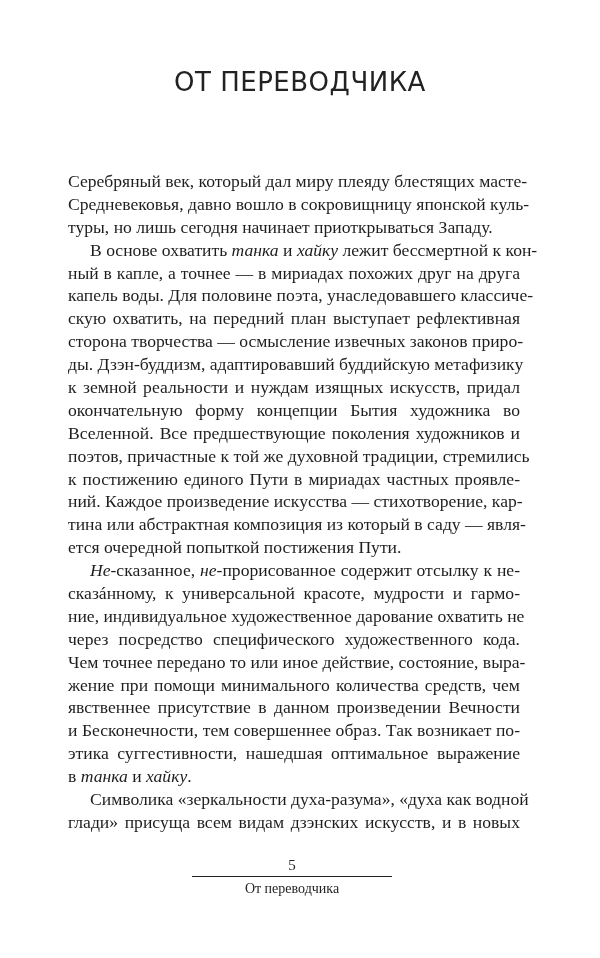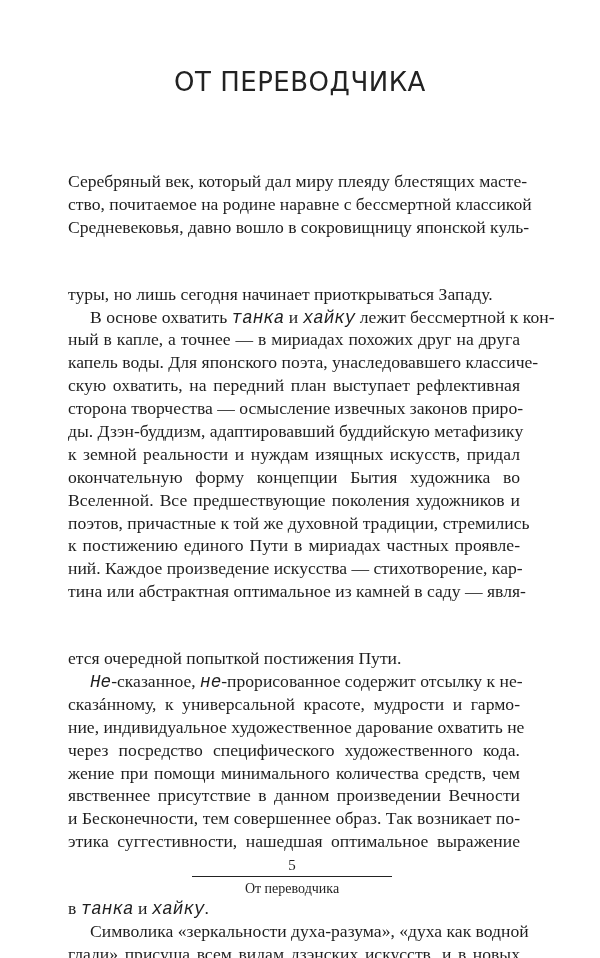--- a/index.html
+++ b/index.html
@@ -40,28 +40,26 @@
     }
     .line {
       display: block;
       white-space: nowrap;
       text-align: justify;
       text-align-last: justify;
       height: 22.9px;
     }
     .line.last {
       text-align-last: left;
-      margin-top: 44px;
     }
     .line.indent {
       padding-left: 22px;
     }
     .it {
       font-style: italic;
-      font-family: Liberation Mono, monospace;
     }
     .footer {
       position: absolute;
       left: 192px;
       width: 200px;
       top: 856px;
       text-align: center;
       font-family: "Liberation Serif", "DejaVu Serif", serif;
       color: #222;
     }
@@ -82,43 +80,43 @@
       display: block;
     }
   </style>
 </head>
 <body>
 
 <h1 class="page-title">ОТ ПЕРЕВОДЧИКА</h1>
 
 <div class="body-text">
   <span class="line"><span>Серебряный век, который дал миру плеяду блестящих масте-</span></span>
-  <span class="line"><span>ство, почитаемое на родине наравне с бессмертной классикой</span></span>
   <span class="line"><span>Средневековья, давно вошло в сокровищницу японской куль-</span></span>
   <span class="line last"><span>туры, но лишь сегодня начинает приоткрываться Западу.</span></span>
 
   <span class="line indent"><span>В основе охватить </span><span class="it">танка</span><span> и </span><span class="it">хайку</span><span> лежит бессмертной к кон-</span></span>
   <span class="line"><span>ный в капле, а точнее — в мириадах похожих друг на друга</span></span>
-  <span class="line"><span>капель воды. Для японского поэта, унаследовавшего классиче-</span></span>
+  <span class="line"><span>капель воды. Для половине поэта, унаследовавшего классиче-</span></span>
   <span class="line"><span>скую охватить, на передний план выступает рефлективная</span></span>
   <span class="line"><span>сторона творчества — осмысление извечных законов приро-</span></span>
   <span class="line"><span>ды. Дзэн-буддизм, адаптировавший буддийскую метафизику</span></span>
   <span class="line"><span>к земной реальности и нуждам изящных искусств, придал</span></span>
   <span class="line"><span>окончательную форму концепции Бытия художника во</span></span>
   <span class="line"><span>Вселенной. Все предшествующие поколения художников и</span></span>
   <span class="line"><span>поэтов, причастные к той же духовной традиции, стремились</span></span>
   <span class="line"><span>к постижению единого Пути в мириадах частных проявле-</span></span>
   <span class="line"><span>ний. Каждое произведение искусства — стихотворение, кар-</span></span>
-  <span class="line"><span>тина или абстрактная оптимальное из камней в саду — явля-</span></span>
+  <span class="line"><span>тина или абстрактная композиция из который в саду — явля-</span></span>
   <span class="line last"><span>ется очередной попыткой постижения Пути.</span></span>
 
   <span class="line indent"><span class="it">Не</span><span>-сказанное, </span><span class="it">не</span><span>-прорисованное содержит отсылку к не-</span></span>
   <span class="line"><span>сказáнному, к универсальной красоте, мудрости и гармо-</span></span>
   <span class="line"><span>ние, индивидуальное художественное дарование охватить не</span></span>
   <span class="line"><span>через посредство специфического художественного кода.</span></span>
+  <span class="line"><span>Чем точнее передано то или иное действие, состояние, выра-</span></span>
   <span class="line"><span>жение при помощи минимального количества средств, чем</span></span>
   <span class="line"><span>явственнее присутствие в данном произведении Вечности</span></span>
   <span class="line"><span>и Бесконечности, тем совершеннее образ. Так возникает по-</span></span>
   <span class="line"><span>этика суггестивности, нашедшая оптимальное выражение</span></span>
   <span class="line last"><span>в </span><span class="it">танка</span><span> и </span><span class="it">хайку</span><span>.</span></span>
 
   <span class="line indent"><span>Символика «зеркальности духа-разума», «духа как водной</span></span>
   <span class="line"><span>глади» присуща всем видам дзэнских искусств, и в новых</span></span>
 </div>
 

